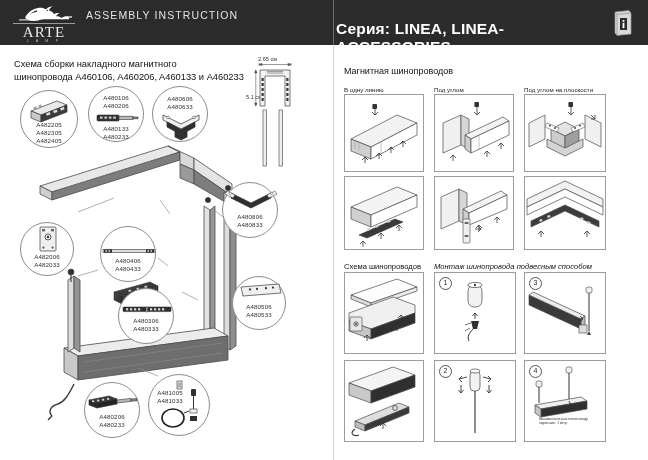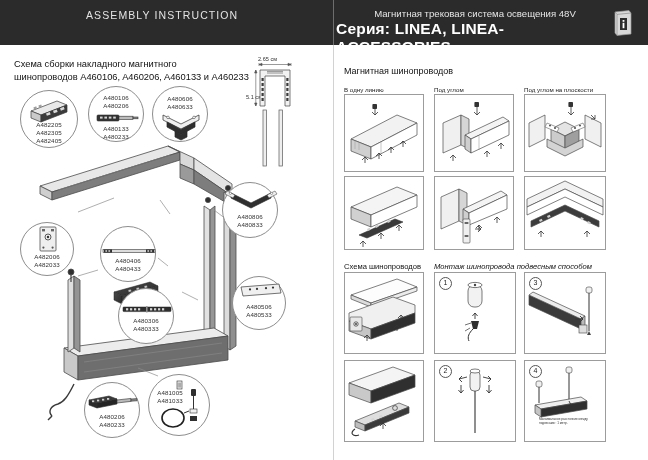--- a/index.html
+++ b/index.html
@@ -97,44 +97,62 @@
   svg{display:block;overflow:visible;}
 </style>
 </head>
 <body>
 
 <div class="sheet">
 
   <div class="header">
     <div class="hdr-divider"></div>
 
+    <div class="logo-wrap">
+      <div class="logo-lion">
+        <svg width="56" height="20" viewBox="0 0 56 20">
+          <g fill="#ffffff">
+            <path d="M8 14 C10 9 15 5 21 4 C24 3.4 27 4 29 5.6 C30.5 3.6 33 2.4 35.5 2.6
+                     C33.6 3.6 32.4 5 32 6.6 C34 7 36 8.4 37 10.2 C38.6 9 40.8 8.6 42.6 9.2
+                     C40.8 9.8 39.6 11 39 12.4 C41 12.2 43 12.8 44.4 14 L52 14
+                     L52 15.2 L30 15.2 C27 15.2 23 15.6 20 16.4 C16 17.4 12 17 8 14 Z"></path>
+            <path d="M20 6.2 C17 7 14.6 8.6 13 10.6 C15 9.2 17.4 8.2 20 7.8 Z" fill="#2b2b2b"></path>
+            <circle cx="30.4" cy="6.4" r="0.7" fill="#2b2b2b"></circle>
+            <path d="M44 14.2 C46.4 12.6 49.6 12 52.4 12.6 L55 12.2 L55 13.4 L52 13.8
+                     C49.6 14 47 14.6 45 15.6 Z"></path>
+            <path d="M2 15.4 L22 15.4 L22 16.4 L2 16.4 Z"></path>
+          </g>
+        </svg>
+      </div>
+      <div class="logo-arte">ARTE</div>
+      <div class="logo-lamp">L A M P</div>
+    </div>
 
     <div class="hdr-en">ASSEMBLY  INSTRUCTION</div>
-    <div class="hdr-sub">Магнитная трековая система освещения 48V</div>
     <div class="hdr-series">Серия: LINEA, LINEA-ACCESSORIES</div>
 
     <div class="info-icon">
       <svg width="22" height="26" viewBox="0 0 22 26">
         <path d="M3 2 L17 0.6 L19 3 L19 24 L5 25.4 L3 23 Z" fill="#d9d9d9" stroke="#9a9a9a" stroke-width="0.7"></path>
         <path d="M3 2 L5 4.4 L5 25.4" fill="none" stroke="#8a8a8a" stroke-width="0.7"></path>
         <path d="M5 4.4 L19 3" fill="none" stroke="#8a8a8a" stroke-width="0.7"></path>
         <rect x="8" y="8" width="7" height="12" fill="#2b2b2b"></rect>
         <rect x="10.6" y="10" width="1.8" height="1.8" fill="#ffffff"></rect>
         <rect x="10.6" y="12.8" width="1.8" height="5.4" fill="#ffffff"></rect>
       </svg>
     </div>
   </div>
 
   <div class="v-divider"></div>
 
   <div>
 
     <div class="left-title">
       <div>Схема  сборки накладного магнитного</div>
-      <div>шинопроводов A460106, A460206, A460133 и A460233</div>
+      <div>шинопровода A460106, A460206, A460133 и A460233</div>
     </div>
 
     <div class="dim-top">2.65 см</div>
     <div class="dim-side">5.1 см</div>
 
     <div class="ink" style="left:255px;top:62px;">
       <svg width="70" height="105" viewBox="0 0 70 105">
         <g stroke="#555" stroke-width="0.6" fill="none">
           <path d="M4 4 L4 1 M36 4 L36 1"></path>
           <path d="M4 2.5 L36 2.5"></path>

